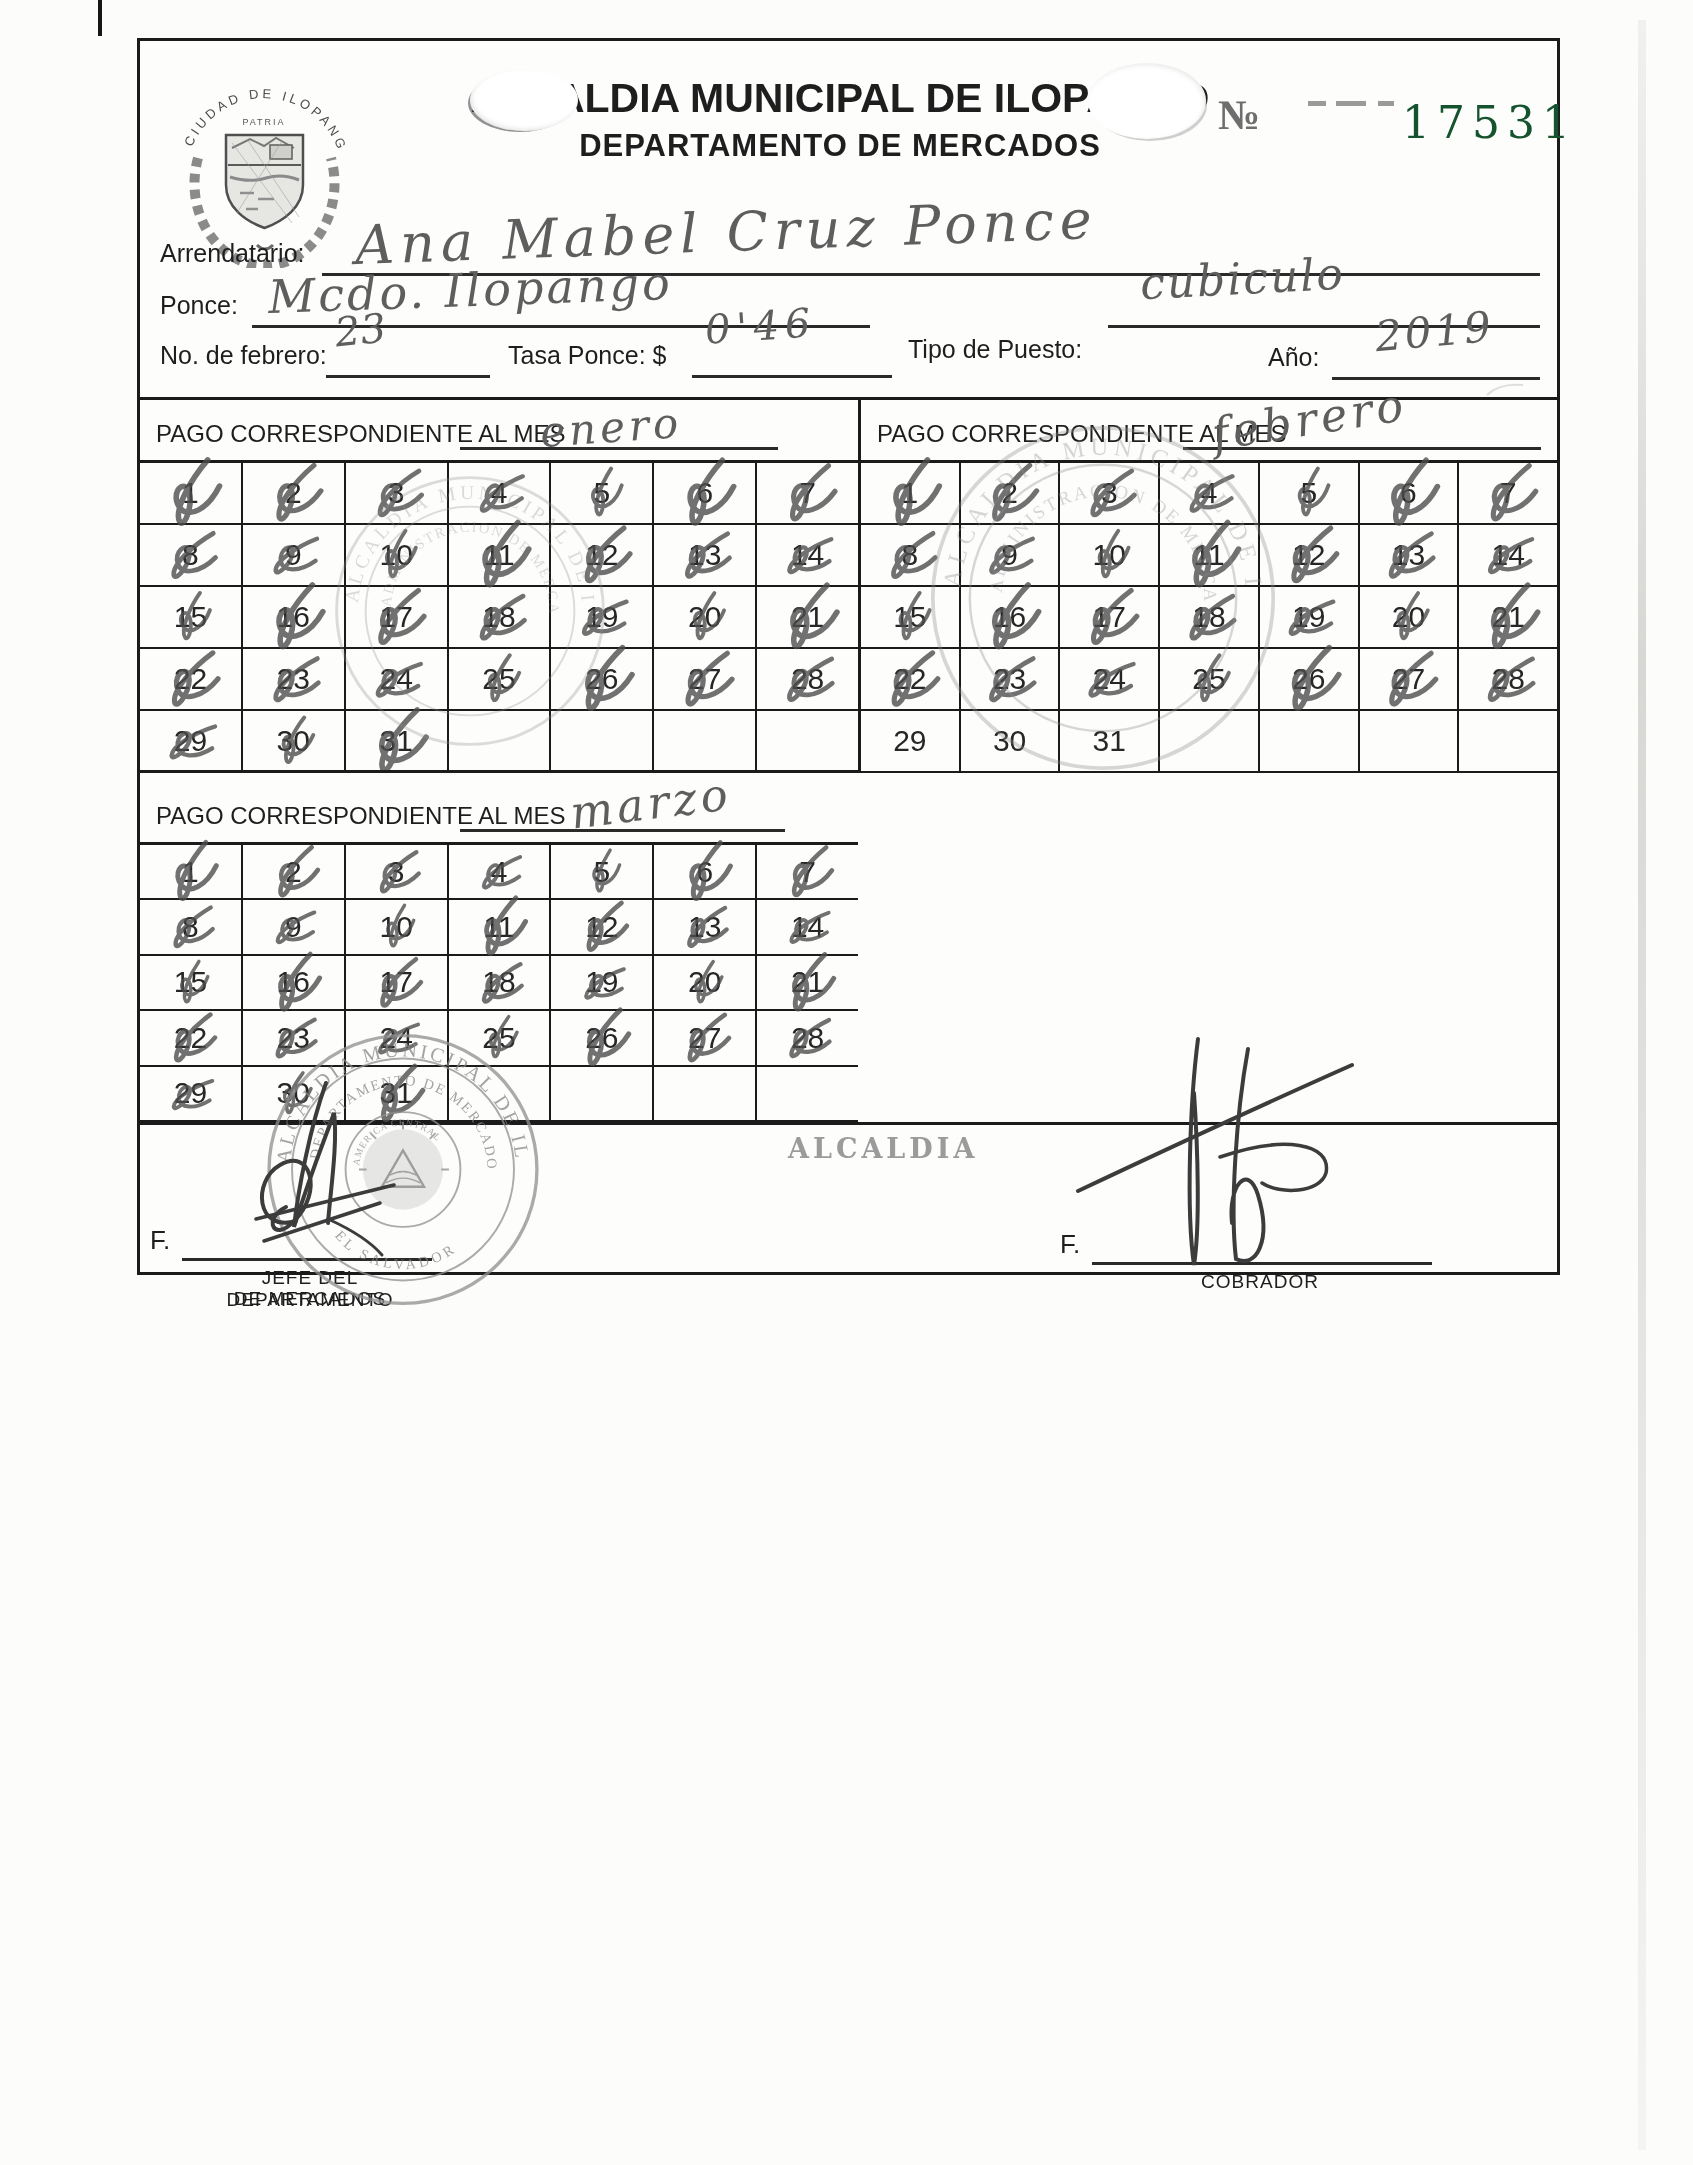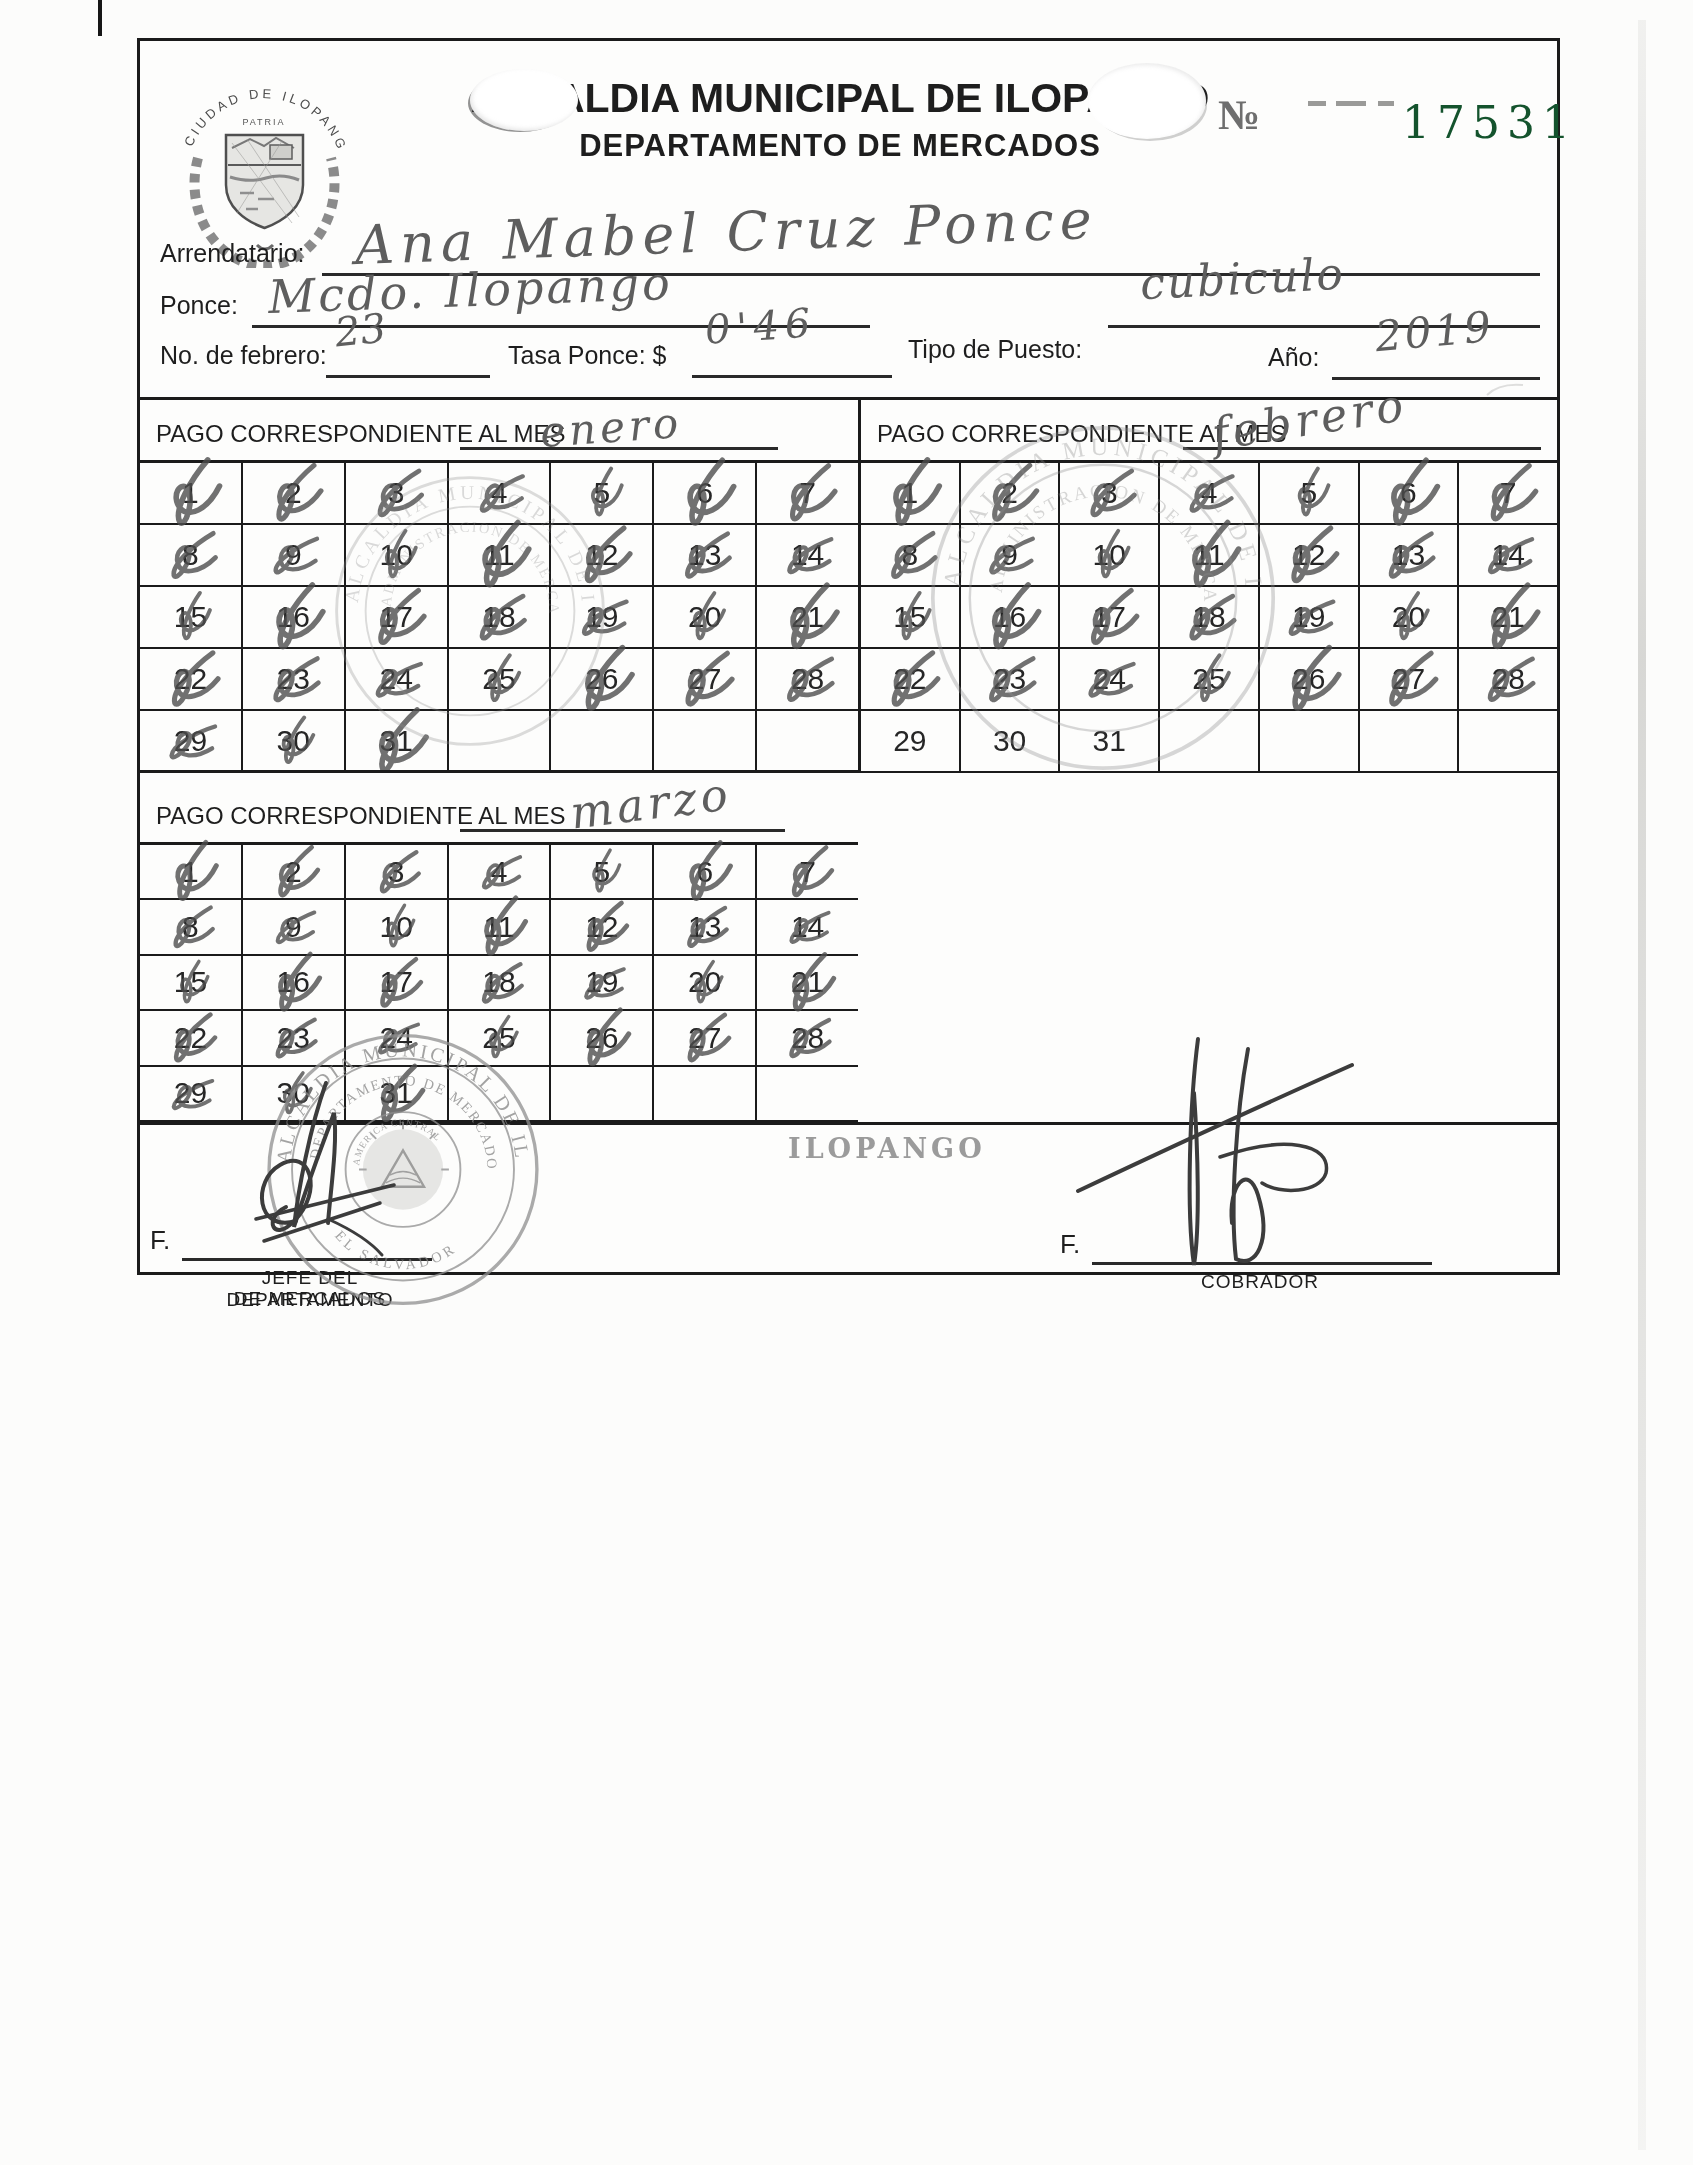--- a/index.html
+++ b/index.html
@@ -821,21 +821,21 @@
     <text font-size="20" letter-spacing="4" fill="#8a8a8a">
       <textPath href="#arcB1" startOffset="8">ALCALDIA MUNICIPAL DE ILOPANGO</textPath>
     </text>
     <text font-size="15" letter-spacing="2" fill="#8a8a8a">
       <textPath href="#arcB2" startOffset="4">ADMINISTRACION DE MERCADOS</textPath>
     </text>
   </svg>
 
 
   <div class="abs footer">
-    <span class="original">ILOPANGO</span>
+    <span class="original">ALCALDIA</span>
     <span class="fprefix f-left">F.</span>
     <span class="sig-line sig-line-left"></span>
     <span class="role role-left1">JEFE DEL DEPARTAMENTO</span>
     <span class="role role-left2">DE MERCADOS</span>
     <span class="fprefix f-right">F.</span>
     <span class="sig-line sig-line-right"></span>
     <span class="role role-right">COBRADOR</span>
   </div>
 
   <svg class="abs stamp st-footer" viewBox="0 0 300 300">

